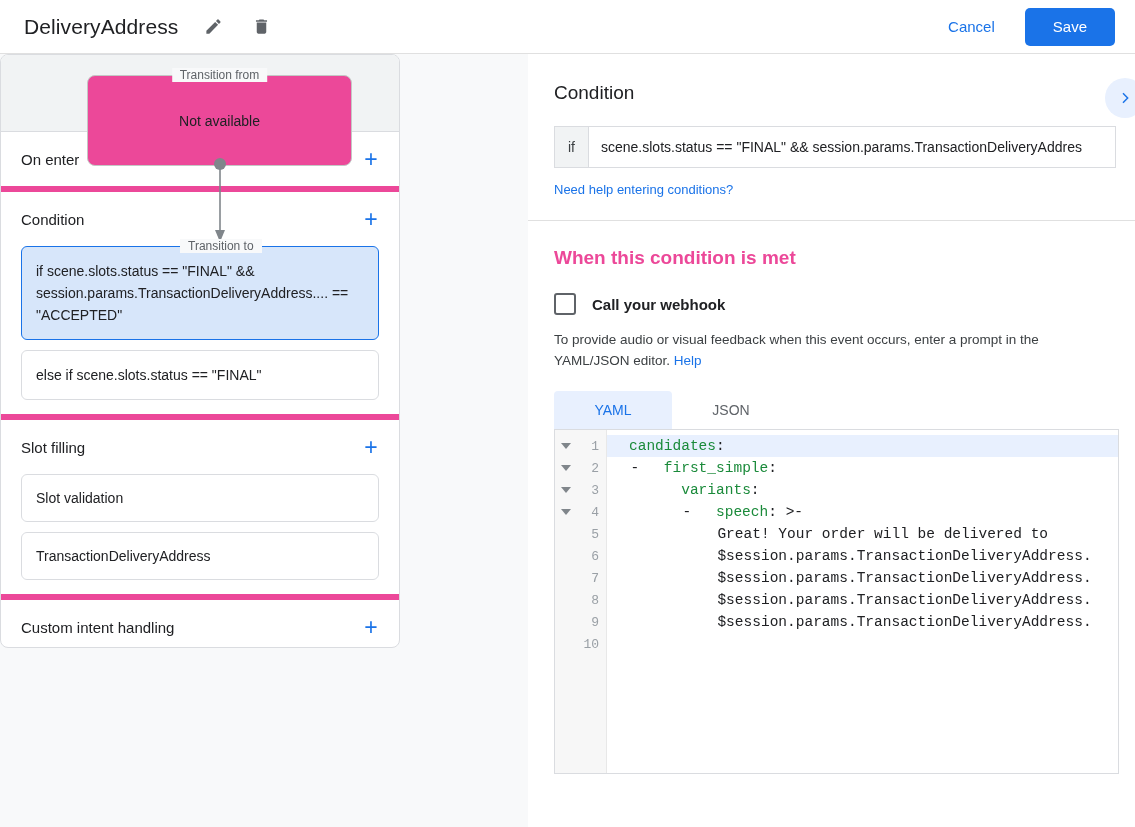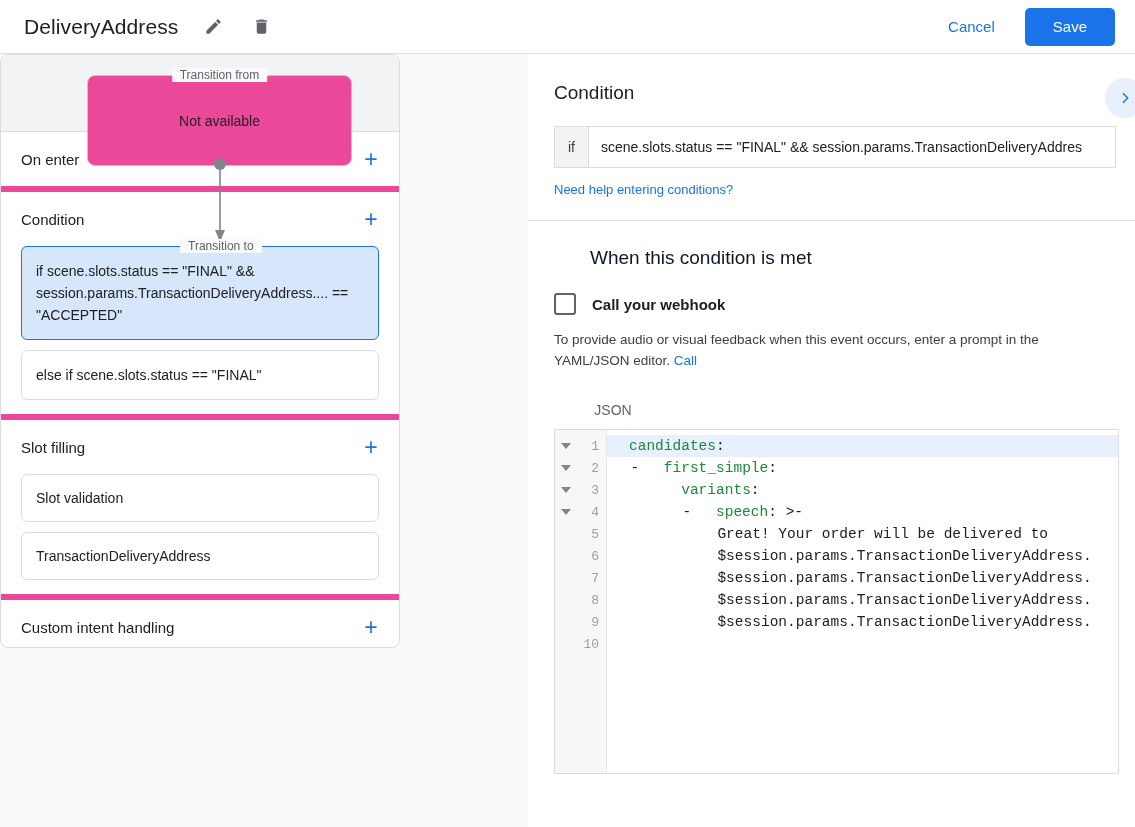--- a/index.html
+++ b/index.html
@@ -215,21 +215,21 @@
     text-decoration: none;
     cursor: pointer;
   }
 
   #divider-1 {
     height: 1px; background: #e0e0e0;
     margin: 0;
   }
 
   #met-block { padding: 26px 18px 0 26px; }
-  #met-heading { font-size: 19px; color: #0f172a; font-weight: 400; margin-left: 36px; }
+  #met-heading { font-size: 19px; color: #ec4899; font-weight: 700; }
 
   .cb-row { display: flex; align-items: center; margin-top: 24px; }
   .cbox {
     width: 22px; height: 22px;
     border: 2px solid #5f6368;
     border-radius: 3px;
     background: #fff;
     cursor: pointer;
     flex: 0 0 22px;
   }
@@ -439,24 +439,25 @@
   <div id="met-block">
     <div id="met-heading">When this condition is met</div>
 
     <div class="cb-row">
       <div class="cbox"></div>
       <span class="cb-label">Call your webhook</span>
     </div>
 
 
     <div id="prompt-desc">
-      <span>To provide audio or visual feedback when this event occurs, enter a prompt in the YAML/JSON editor. </span><a>Call</a>
+      <span>To provide audio or visual feedback when this event occurs, enter a prompt in the YAML/JSON editor. </span><a>Help</a>
     </div>
 
     <div id="editor-tabs">
+      <div class="ed-tab active">YAML</div>
       <div class="ed-tab">JSON</div>
     </div>
 
     <div id="code-editor">
       <div id="gutter">
           <div class="gut-row">
             <span class="fold"></span>
             <span>1</span>
           </div>
           <div class="gut-row">

